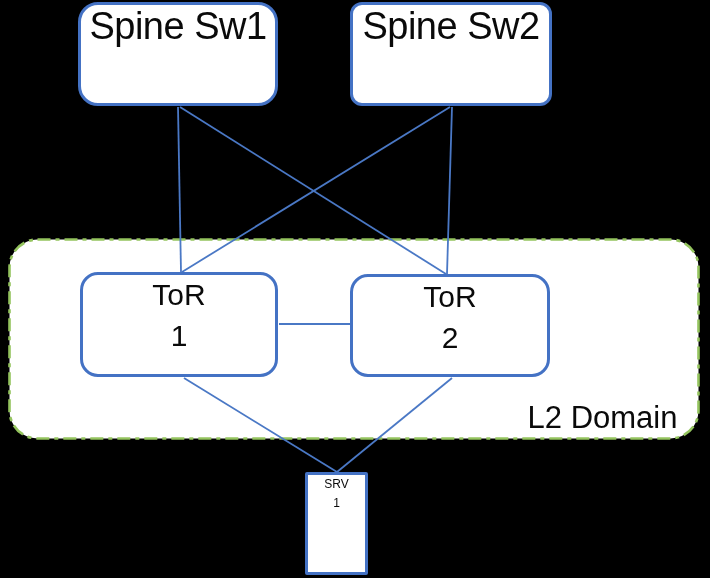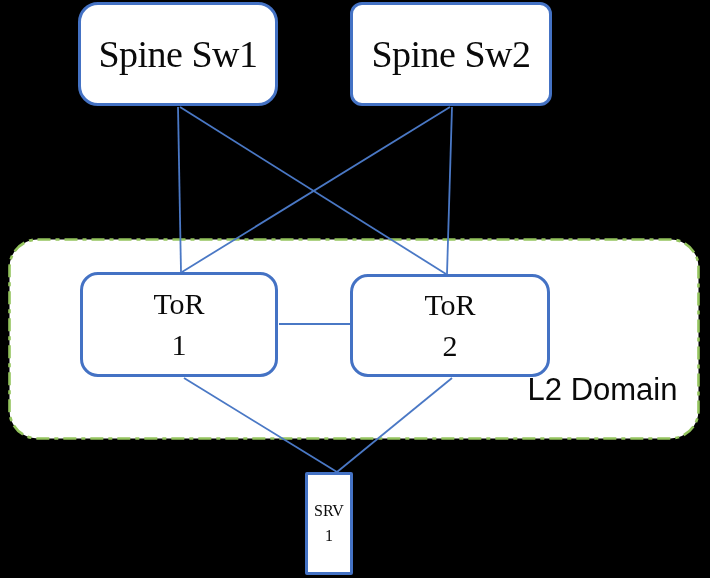--- a/index.html
+++ b/index.html
@@ -34,50 +34,49 @@
   }
   .node{
     position:absolute;
     box-sizing:border-box;
     background:var(--node-fill);
     border:3px solid var(--accent-blue);
     color:var(--text-color);
     display:flex;
     flex-direction:column;
     align-items:center;
-    justify-content:center;
+    justify-content:flex-start;
     text-align:center;
-    font-family:Liberation Serif, serif;
   }
   .node.spine{
     width:200px;height:104px;
     border-radius:20px;
     font-size:38px;
     letter-spacing:-0.5px;
   }
   .node.tor{
     width:198px;height:105px;
     border-radius:18px;
     font-size:30px;
     line-height:1.35;
   }
   .node.srv{
-    width:48px;height:103px;
+    width:63px;height:103px;
     border-radius:2px;
-    font-size:16px;
+    font-size:12px;
     line-height:1.55;
   }
   #spine1{left:78px;top:2px;}
   #spine2{left:350px;top:2px;width:202px;border-radius:12px;}
   #tor1{left:80px;top:272px;}
   #tor2{left:350px;top:274px;width:200px;height:103px;}
   #srv1{left:305px;top:472px;}
   .l2-label{
     position:absolute;
-    left:505px;top:372px;width:195px;
+    left:505px;top:400px;width:195px;
     text-align:center;
     color:var(--text-color);
     font-size:31px;
   }
   .node-line{display:block;}
 </style>
 </head>
 <body>
 
 <div class="canvas">

